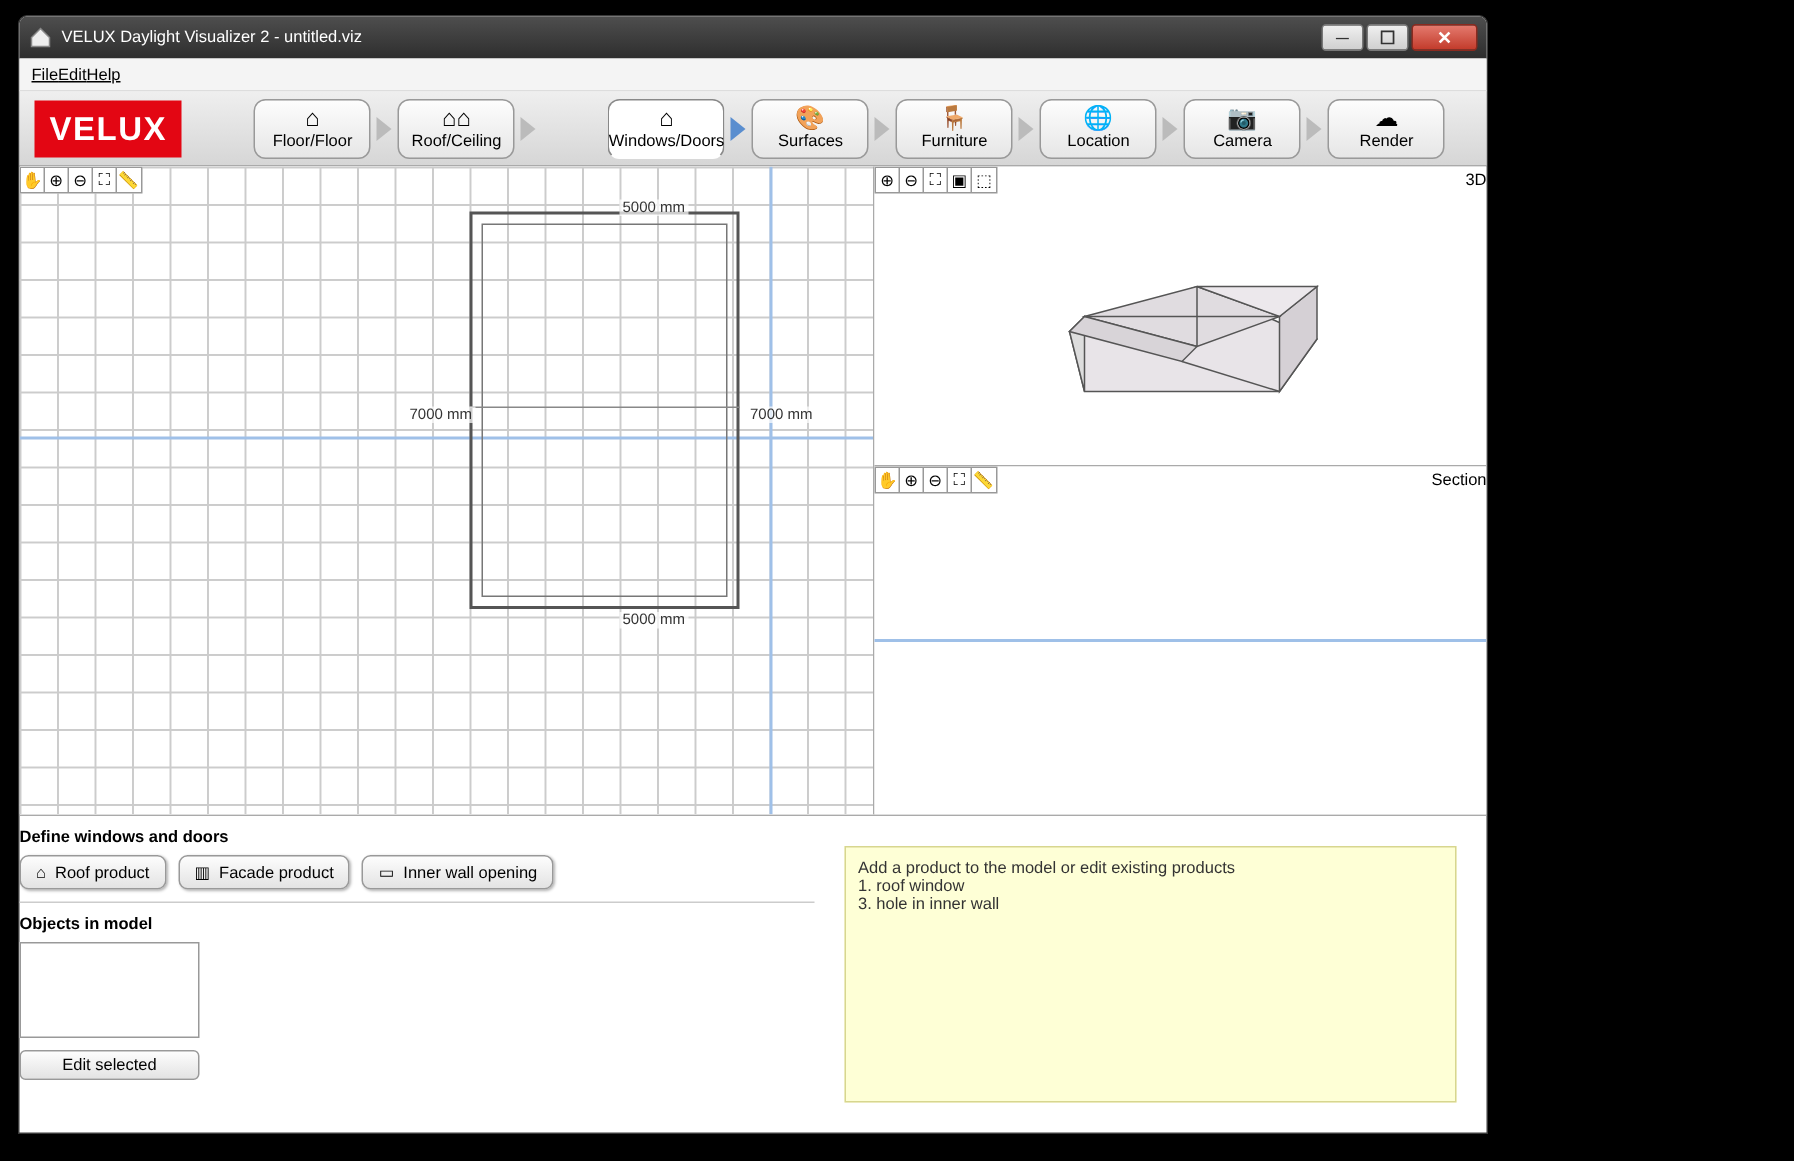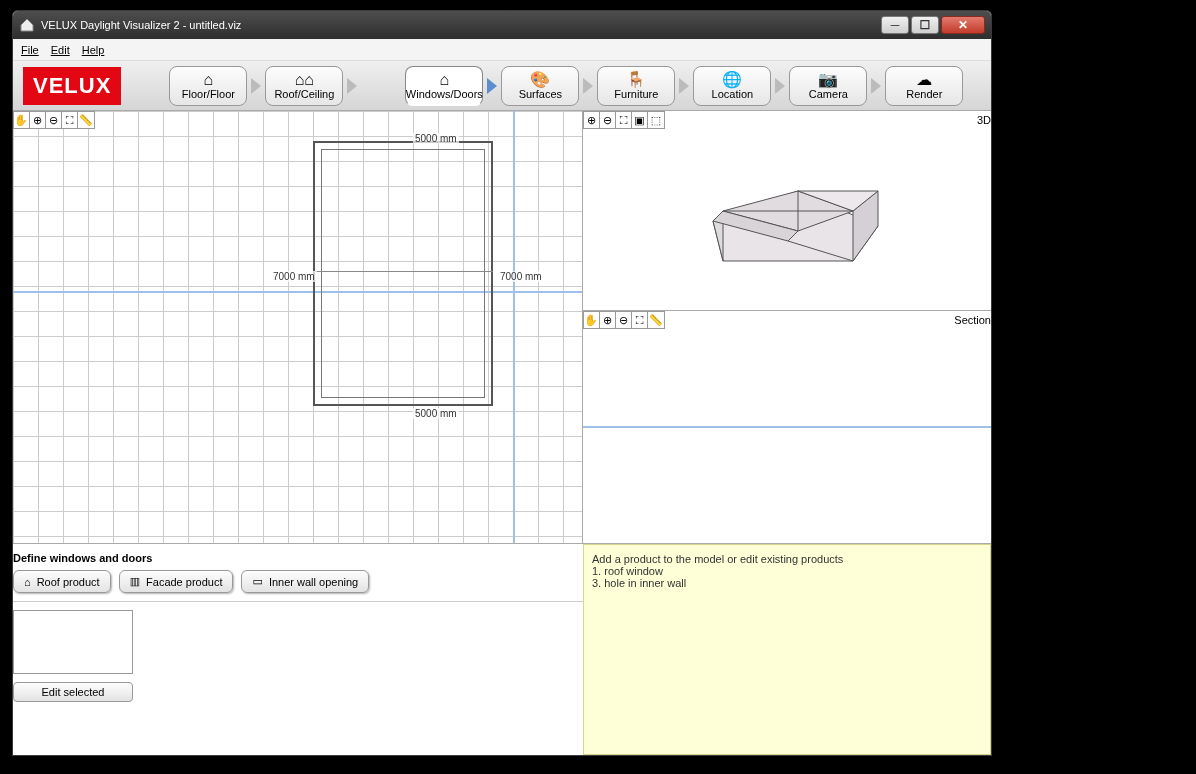--- a/index.html
+++ b/index.html
@@ -3,21 +3,21 @@
 <meta charset="utf-8">
 <style>
 * { margin:0; padding:0; box-sizing:border-box; font-family:Tahoma,Arial,sans-serif; font-size:11px; }
 body { background:#000; width:1196px; height:774px; position:relative; }
 .window { position:absolute; left:12px; top:10px; width:980px; height:746px; background:#fff; border:1px solid #3a3a3a; border-radius:6px 6px 0 0; box-shadow:0 0 10px rgba(0,0,0,.5); display:flex; flex-direction:column; }
 .titlebar { height:28px; background:linear-gradient(#4e4e4e,#2e2e2e); color:#fff; display:flex; align-items:center; padding:0 6px; border-radius:5px 5px 0 0; }
 .titlebar .icon { width:16px; height:16px; margin-right:6px; }
 .win-btns { margin-left:auto; display:flex; gap:2px; }
 .win-btn { width:28px; height:18px; border:1px solid #777; background:linear-gradient(#f0f0f0,#cfcfcf); border-radius:3px; display:flex; align-items:center; justify-content:center; cursor:pointer; font-size:12px; font-weight:bold; color:#333; }
 .win-btn.close { background:linear-gradient(#e47a6e,#c23b2b); color:#fff; border-color:#8a2a1f; width:44px; }
-.menubar { height:22px; background:#f4f4f4; border-bottom:1px solid #ddd; display:flex; align-items:center; padding:0 8px; gap:12px; }
+.menubar { height:22px; background:#f4f4f4; border-bottom:1px solid #ddd; display:flex; align-items:center; padding:0 8px; gap:0; }
 .menubar span { text-decoration:underline; cursor:pointer; }
 .toolbar { height:50px; background:linear-gradient(#efefef,#d6d6d6); border-bottom:1px solid #aaa; display:flex; align-items:center; padding:0 10px; gap:14px; }
 .logo { background:#e30613; color:#fff; font-weight:bold; font-family:Arial Black,Arial; font-size:22px; padding:6px 10px; letter-spacing:1px; }
 .step { display:flex; align-items:center; gap:4px; }
 .step-btn { width:78px; height:40px; background:linear-gradient(#fdfdfd,#e6e6e6); border:1px solid #999; border-radius:8px; display:flex; flex-direction:column; align-items:center; justify-content:center; font-size:10px; cursor:pointer; position:relative; }
 .step-btn.active { background:#fff; border-color:#888; border-bottom-color:#fff; }
 .step-btn .ico { font-size:16px; line-height:16px; }
 .arrow { width:0;height:0;border-top:8px solid transparent;border-bottom:8px solid transparent;border-left:10px solid #bbb; }
 .arrow.blue{ border-left-color:#5a8ecf; }
 .content { flex:1; display:flex; overflow:hidden; }
@@ -40,21 +40,21 @@
 .room-inner{position:absolute;left:308px;top:38px;width:164px;height:249px;border:1px solid #777;}
 .room-mid{position:absolute;left:300px;top:160px;width:180px;height:1px;background:#888;}
 .dim{position:absolute;font-size:10px;color:#333;background:rgba(255,255,255,.7);padding:0 2px;}
 .right{ width:408px; display:flex; flex-direction:column; }
 .panel-3d{ height:200px; border-bottom:1px solid #aaa; position:relative; background:#fff; }
 .panel-3d .lbl, .panel-sec .lbl{ position:absolute; right:0; top:3px; font-size:11px; }
 .panel-sec{ flex:1; position:relative; background:#fff; }
 .sec-axis{position:absolute;left:0;right:0;top:115px;height:2px;background:#9fc0e8;}
 .bottom{ display:flex; border-top:1px solid #aaa; height:212px;}
 .bl{ flex:1; padding:8px 0; display:flex; flex-direction:column; }
-.br{ width:408px; background:#feffd6; border:1px solid #d7d68f; margin:0; padding:8px; font-size:11px; color:#333; }
+.br{ width:408px; background:#feffd6; border:1px solid #d7d68f; margin:20px; padding:8px; font-size:11px; color:#333; }
 .sec-title{ font-weight:bold; margin-bottom:6px; }
 .btn-row{ display:flex; gap:8px; margin-bottom:8px;}
 .pbtn{ background:linear-gradient(#fdfdfd,#e3e3e3); border:1px solid #999; border-radius:6px; padding:4px 10px; display:flex; align-items:center; gap:6px; cursor:pointer; font-size:11px; box-shadow:1px 1px 2px rgba(0,0,0,.3);}
 .divider{border-top:1px solid #ccc;margin-bottom:8px;}
 .objbox{width:120px;height:64px;border:1px solid #999;background:#fff;margin-bottom:8px;}
 .ebtn{ width:120px; background:linear-gradient(#fdfdfd,#e3e3e3); border:1px solid #999; border-radius:4px; padding:3px 0; text-align:center; cursor:pointer;}
 .house-svg{position:absolute;left:110px;top:30px;}
 </style>
 </head>
 <body>
@@ -194,20 +194,21 @@
         <div class="pbtn">
             <span>▥</span>
             <span>Facade product</span>
           </div>
         <div class="pbtn">
             <span>▭</span>
             <span>Inner wall opening</span>
           </div>
       </div>
       <div class="divider"></div>
+      <div class="sec-title">Objects in model</div>
       <div class="objbox"></div>
       <div class="ebtn">Edit selected</div>
     </div>
     <div class="br">
       <div>Add a product to the model or edit existing products</div>
       <div>1. roof window</div>
       <div>3. hole in inner wall</div>
     </div>
   </div>
 </div>

